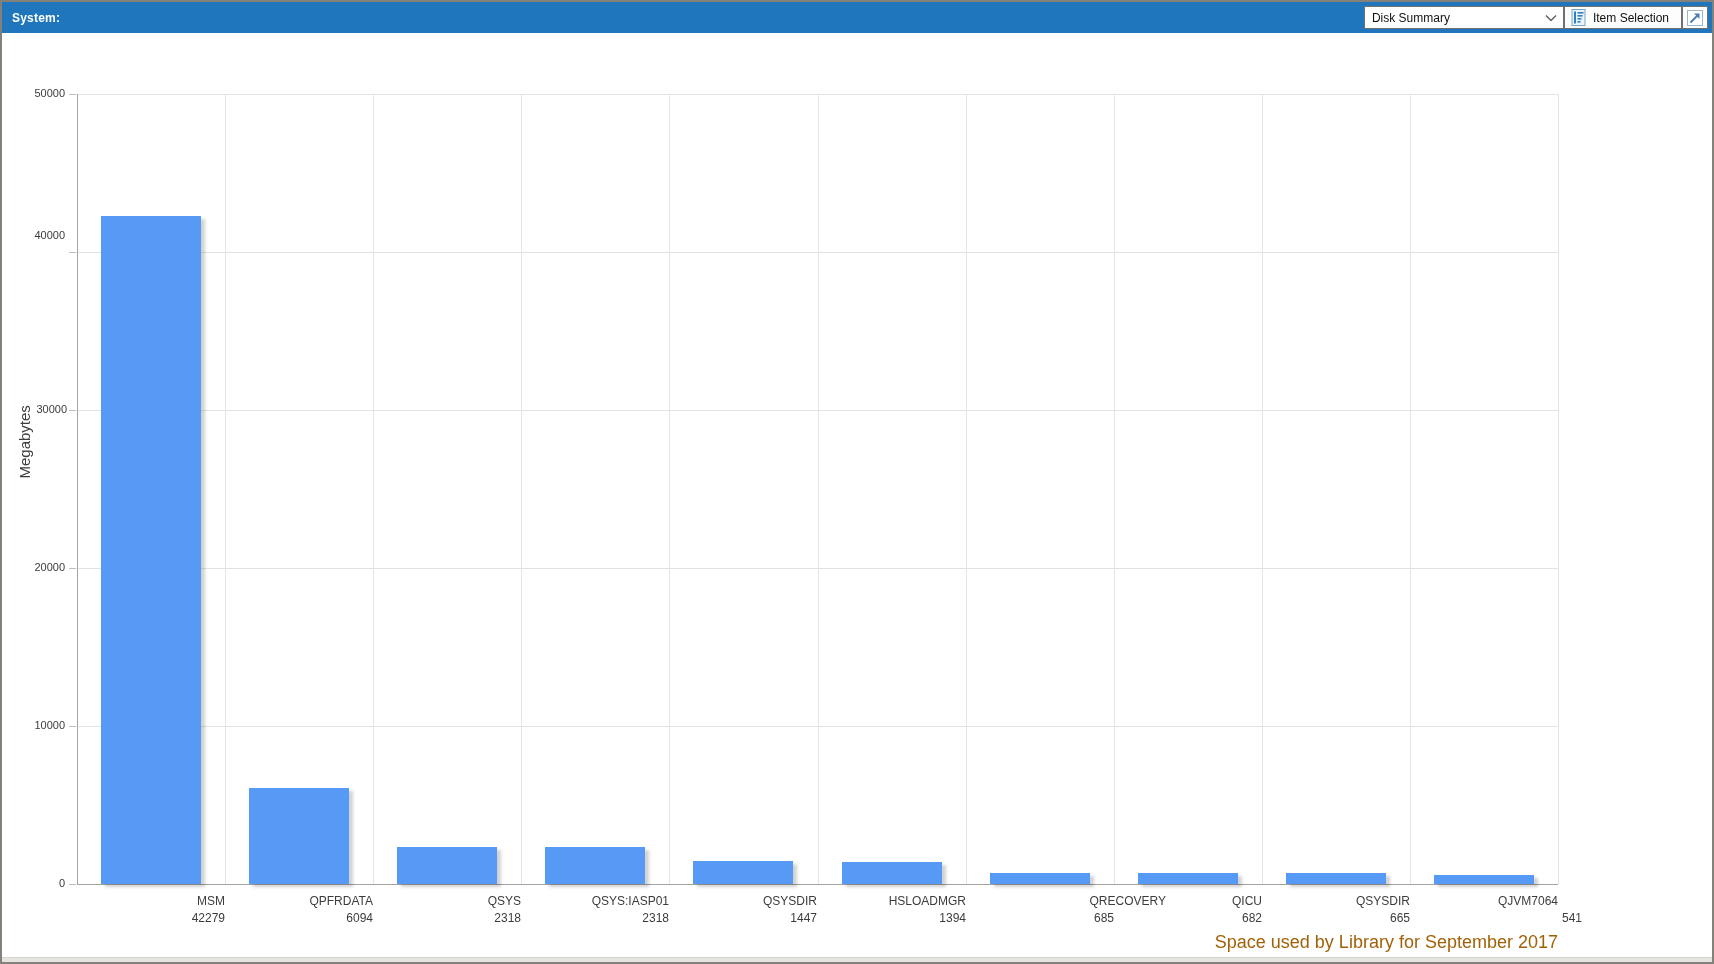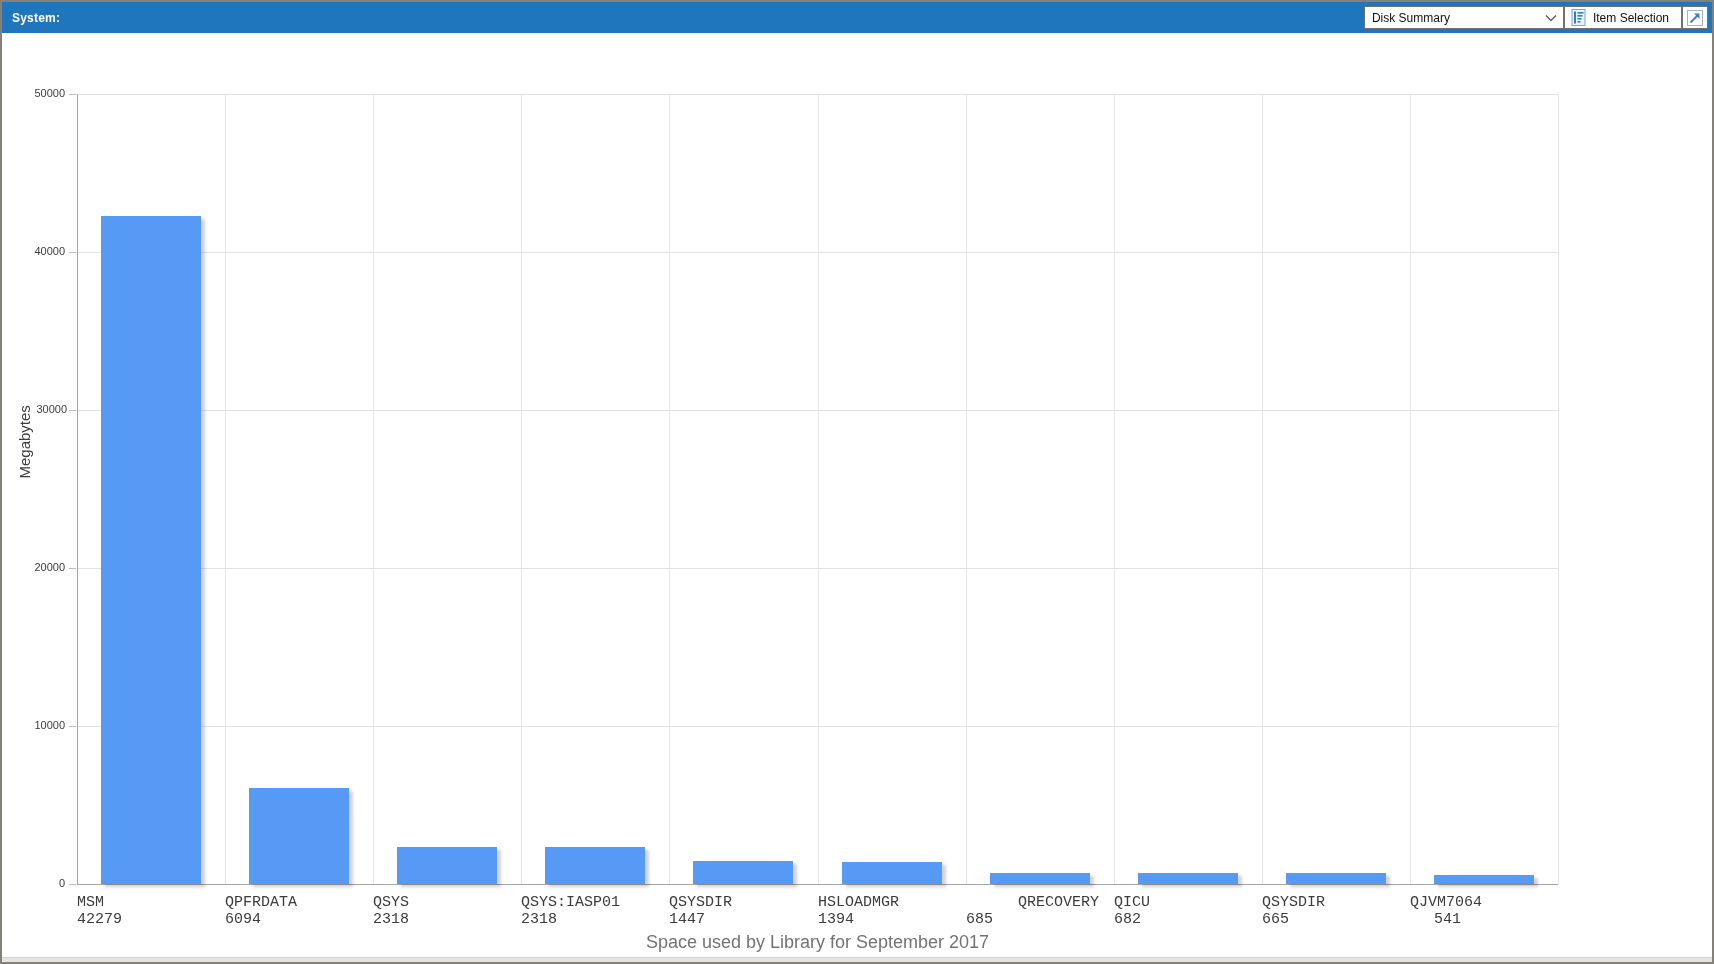--- a/index.html
+++ b/index.html
@@ -39,36 +39,36 @@
 
   
   .chart-layer { position:absolute; left:0; top:0; right:0; bottom:0; }
   .y-axis-title {
     position:absolute; left:4px; top:450px; width:36px;
     transform:rotate(-90deg); transform-origin:center;
     font-size:15px; color:#3d3d3d; white-space:nowrap; text-align:center;
   }
   .x-axis-title {
     position:absolute; top:930px; left:75px; width:1481px;
-    text-align:center; font-size:18px; color:#737373;
+    text-align:right; font-size:18px; color:#a16207;
   }
   .hgrid { position:absolute; height:1px; background:#e2e2e2; }
   .vgrid { position:absolute; width:1px; background:#e5e5e5; }
   .axis-line-y { position:absolute; width:1px; background:#a3a3a3; }
   .axis-line-x { position:absolute; height:1px; background:#a3a3a3; }
   .ytick-mark { position:absolute; width:7px; height:1px; background:#bdbdbd; }
   .ytick-label {
     position:absolute; width:48px; text-align:right;
     font-size:11px; color:#3c3c3c;
   }
   .bar {
     position:absolute; box-shadow:4px 3px 3px rgba(0,0,0,0.18);
   }
   .cat-label, .cat-value {
-    position:absolute; text-align:left; font-size:15px; color:#3c3c3c;font-family:Liberation Mono, monospace;
+    position:absolute; text-align:right; font-size:12px; color:#3c3c3c;
   }
   .bottom-strip {
     position:absolute; left:0; right:0; bottom:0; height:5px;
     background:#e6e4e1; border-top:1px solid #d6d3cf;
   }
   svg { display:block; }
 </style>
 </head>
 <body>
 
@@ -119,21 +119,21 @@
       <div class="ytick-mark" style="left: 67px; top: 724px;"></div>
       <div class="ytick-label" style="left: 15px; top: 717px;">10000</div>
       <div class="hgrid" style="left: 75px; width: 1481px; top: 566px;"></div>
       <div class="ytick-mark" style="left: 67px; top: 566px;"></div>
       <div class="ytick-label" style="left: 15px; top: 559px;">20000</div>
       <div class="hgrid" style="left: 75px; width: 1481px; top: 408px;"></div>
       <div class="ytick-mark" style="left: 67px; top: 408px;"></div>
       <div class="ytick-label" style="left: 17px; top: 401px; text-align: right;">30000</div>
       <div class="hgrid" style="left: 75px; width: 1481px; top: 250px;"></div>
       <div class="ytick-mark" style="left: 67px; top: 250px;"></div>
-      <div class="ytick-label" style="left: 15px; top: 243px;">40000</div>
+      <div class="ytick-label" style="left: 15px; top: 227px;">40000</div>
       <div class="hgrid" style="left: 75px; width: 1481px; top: 92px;"></div>
       <div class="ytick-mark" style="left: 67px; top: 92px;"></div>
       <div class="ytick-label" style="left: 15px; top: 85px;">50000</div>
       <div class="vgrid" style="left: 223px; top: 92px; height: 790px;"></div>
       <div class="vgrid" style="left: 371px; top: 92px; height: 790px;"></div>
       <div class="vgrid" style="left: 519px; top: 92px; height: 790px;"></div>
       <div class="vgrid" style="left: 667px; top: 92px; height: 790px;"></div>
       <div class="vgrid" style="left: 816px; top: 92px; height: 790px;"></div>
       <div class="vgrid" style="left: 964px; top: 92px; height: 790px;"></div>
       <div class="vgrid" style="left: 1112px; top: 92px; height: 790px;"></div>

